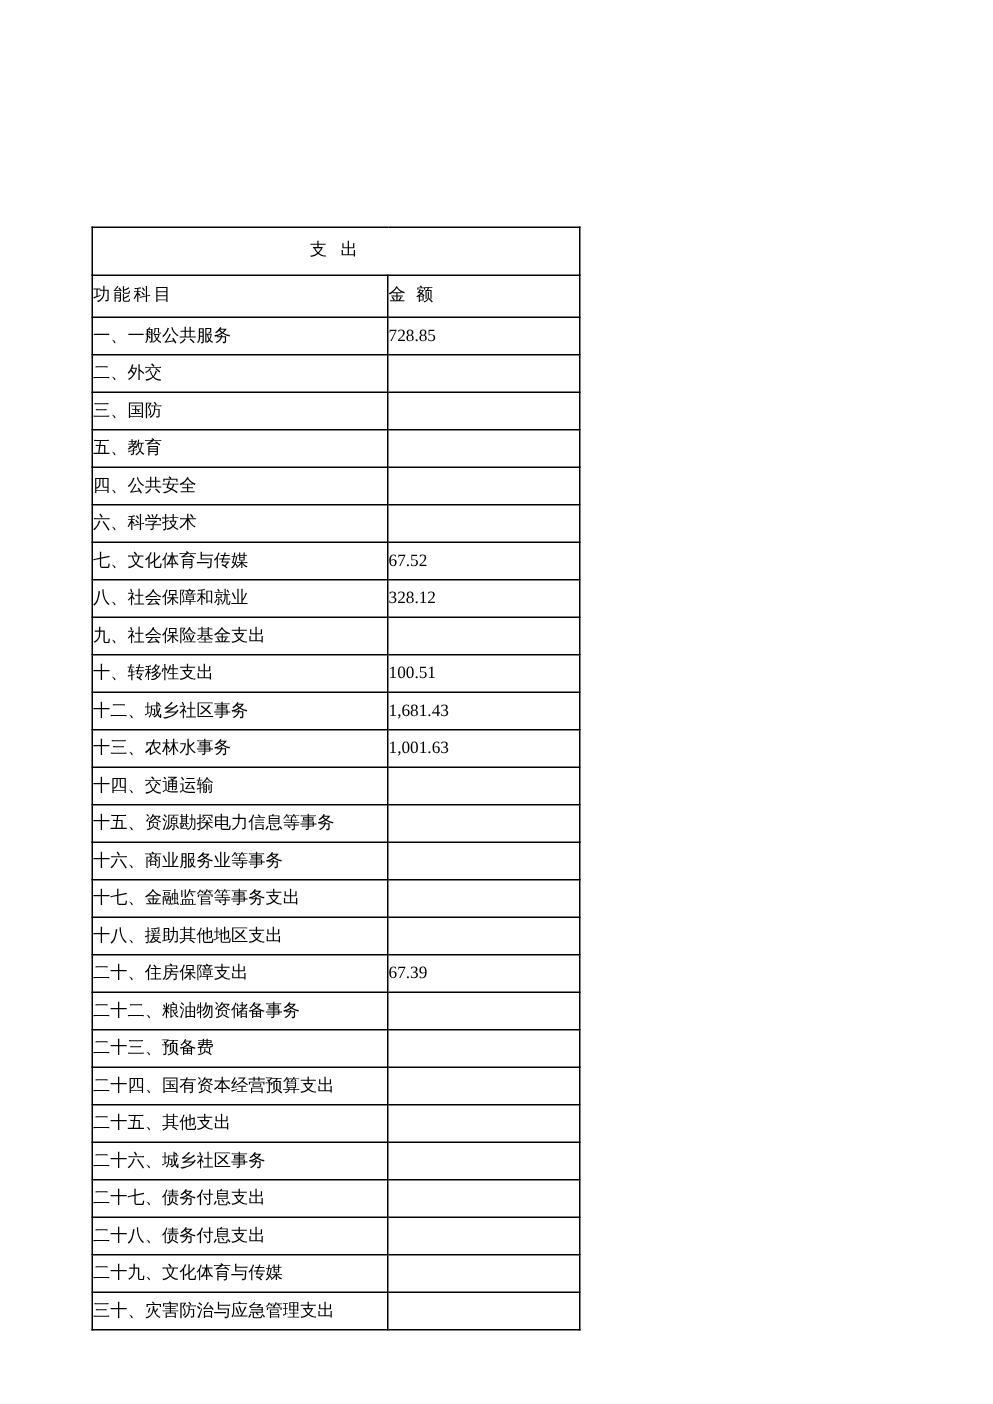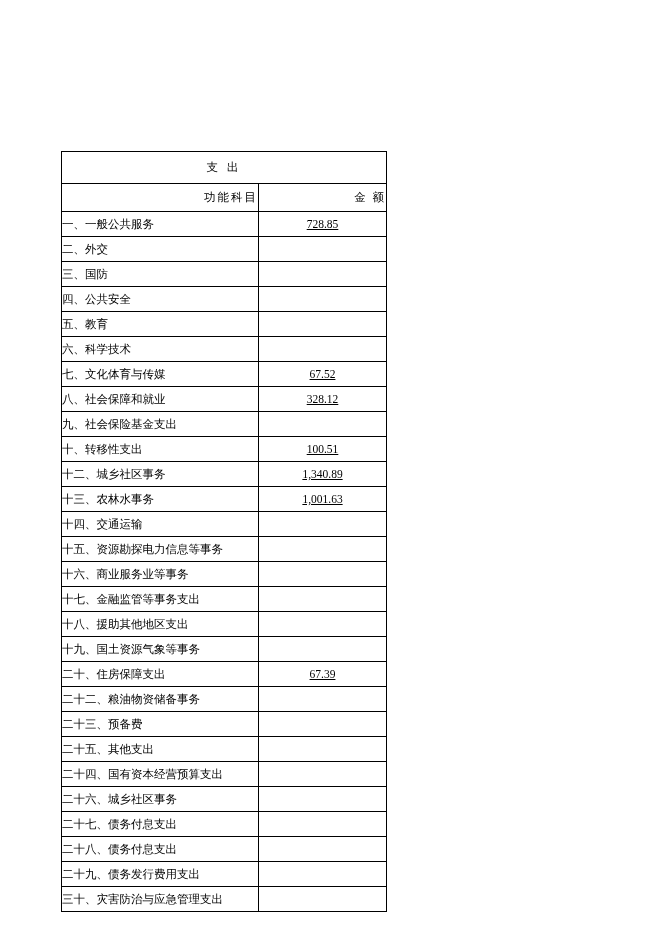--- a/index.html
+++ b/index.html
@@ -44,40 +44,39 @@
   .col-amt  { width: 128px; }
 
   td.title-cell {
     height: 31px;
     text-align: center;
     font-size: 14px;
     letter-spacing: 3px;
   }
   td.head-cell {
     height: 27px;
-    text-align: right;
+    text-align: left;
     font-size: 13px;
     letter-spacing: 2px;
   }
   td.item-cell {
     height: 24px;
     padding-left: 5px;
     text-align: left;
     white-space: nowrap;
     overflow: hidden;
   }
   td.amt-cell {
     height: 24px;
     padding-right: 5px;
-    text-align: center;
+    text-align: left;
     vertical-align: bottom;
     font-family: "Liberation Serif", "DejaVu Serif", serif;
     font-size: 11px;
     padding-bottom: 1px;
-    text-decoration: underline;
   }
 </style>
 </head>
 <body>
 
 <div class="page">
   <div class="table-wrap">
     <table class="budget">
       <colgroup>
         <col class="col-item">
@@ -97,25 +96,25 @@
           </tr>
         <tr>
             <td class="item-cell">二、外交</td>
             <td class="amt-cell"></td>
           </tr>
         <tr>
             <td class="item-cell">三、国防</td>
             <td class="amt-cell"></td>
           </tr>
         <tr>
+            <td class="item-cell">五、教育</td>
+            <td class="amt-cell"></td>
+          </tr>
+        <tr>
             <td class="item-cell">四、公共安全</td>
-            <td class="amt-cell"></td>
-          </tr>
-        <tr>
-            <td class="item-cell">五、教育</td>
             <td class="amt-cell"></td>
           </tr>
         <tr>
             <td class="item-cell">六、科学技术</td>
             <td class="amt-cell"></td>
           </tr>
         <tr>
             <td class="item-cell">七、文化体育与传媒</td>
             <td class="amt-cell">67.52</td>
           </tr>
@@ -126,21 +125,21 @@
         <tr>
             <td class="item-cell">九、社会保险基金支出</td>
             <td class="amt-cell"></td>
           </tr>
         <tr>
             <td class="item-cell">十、转移性支出</td>
             <td class="amt-cell">100.51</td>
           </tr>
         <tr>
             <td class="item-cell">十二、城乡社区事务</td>
-            <td class="amt-cell">1,340.89</td>
+            <td class="amt-cell">1,681.43</td>
           </tr>
         <tr>
             <td class="item-cell">十三、农林水事务</td>
             <td class="amt-cell">1,001.63</td>
           </tr>
         <tr>
             <td class="item-cell">十四、交通运输</td>
             <td class="amt-cell"></td>
           </tr>
         <tr>
@@ -153,57 +152,53 @@
           </tr>
         <tr>
             <td class="item-cell">十七、金融监管等事务支出</td>
             <td class="amt-cell"></td>
           </tr>
         <tr>
             <td class="item-cell">十八、援助其他地区支出</td>
             <td class="amt-cell"></td>
           </tr>
         <tr>
-            <td class="item-cell">十九、国土资源气象等事务</td>
-            <td class="amt-cell"></td>
-          </tr>
-        <tr>
             <td class="item-cell">二十、住房保障支出</td>
             <td class="amt-cell">67.39</td>
           </tr>
         <tr>
             <td class="item-cell">二十二、粮油物资储备事务</td>
             <td class="amt-cell"></td>
           </tr>
         <tr>
             <td class="item-cell">二十三、预备费</td>
             <td class="amt-cell"></td>
           </tr>
         <tr>
+            <td class="item-cell">二十四、国有资本经营预算支出</td>
+            <td class="amt-cell"></td>
+          </tr>
+        <tr>
             <td class="item-cell">二十五、其他支出</td>
             <td class="amt-cell"></td>
           </tr>
         <tr>
-            <td class="item-cell">二十四、国有资本经营预算支出</td>
-            <td class="amt-cell"></td>
-          </tr>
-        <tr>
             <td class="item-cell">二十六、城乡社区事务</td>
             <td class="amt-cell"></td>
           </tr>
         <tr>
             <td class="item-cell">二十七、债务付息支出</td>
             <td class="amt-cell"></td>
           </tr>
         <tr>
             <td class="item-cell">二十八、债务付息支出</td>
             <td class="amt-cell"></td>
           </tr>
         <tr>
-            <td class="item-cell">二十九、债务发行费用支出</td>
+            <td class="item-cell">二十九、文化体育与传媒</td>
             <td class="amt-cell"></td>
           </tr>
         <tr>
             <td class="item-cell">三十、灾害防治与应急管理支出</td>
             <td class="amt-cell"></td>
           </tr>
 
       </tbody>
     </table>
   </div>

